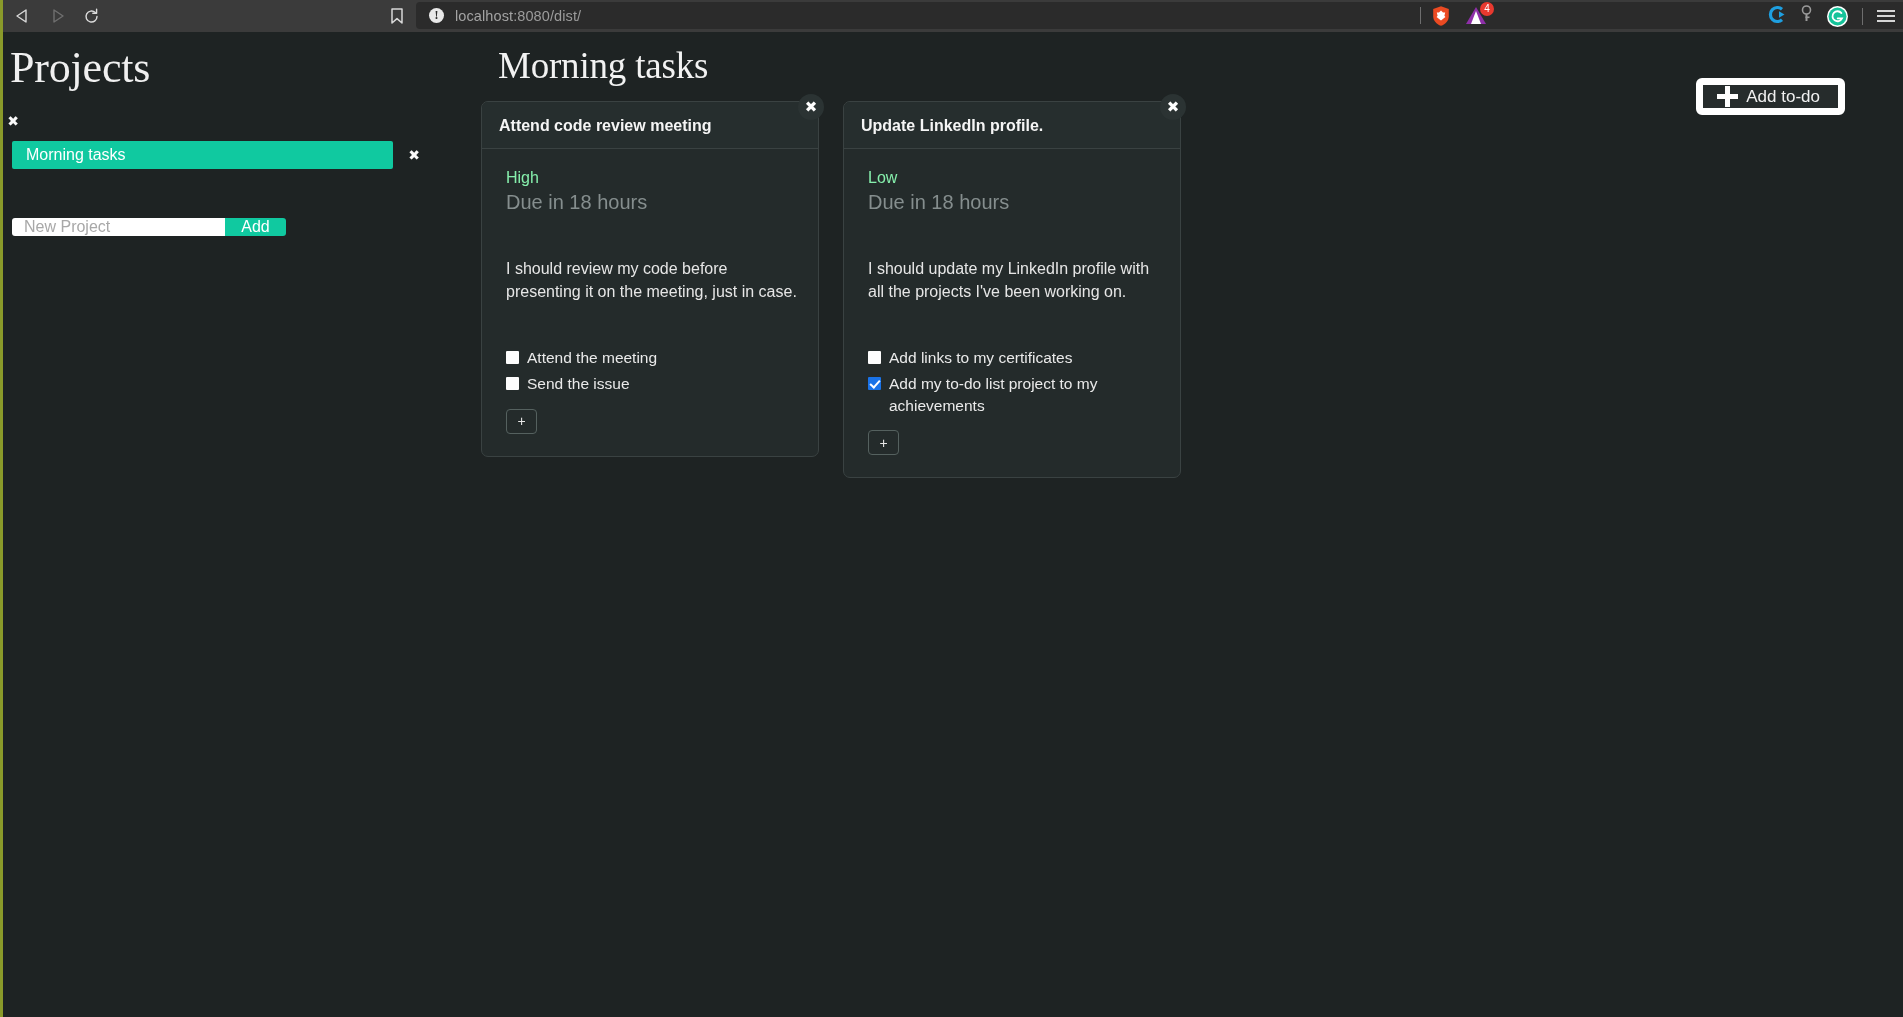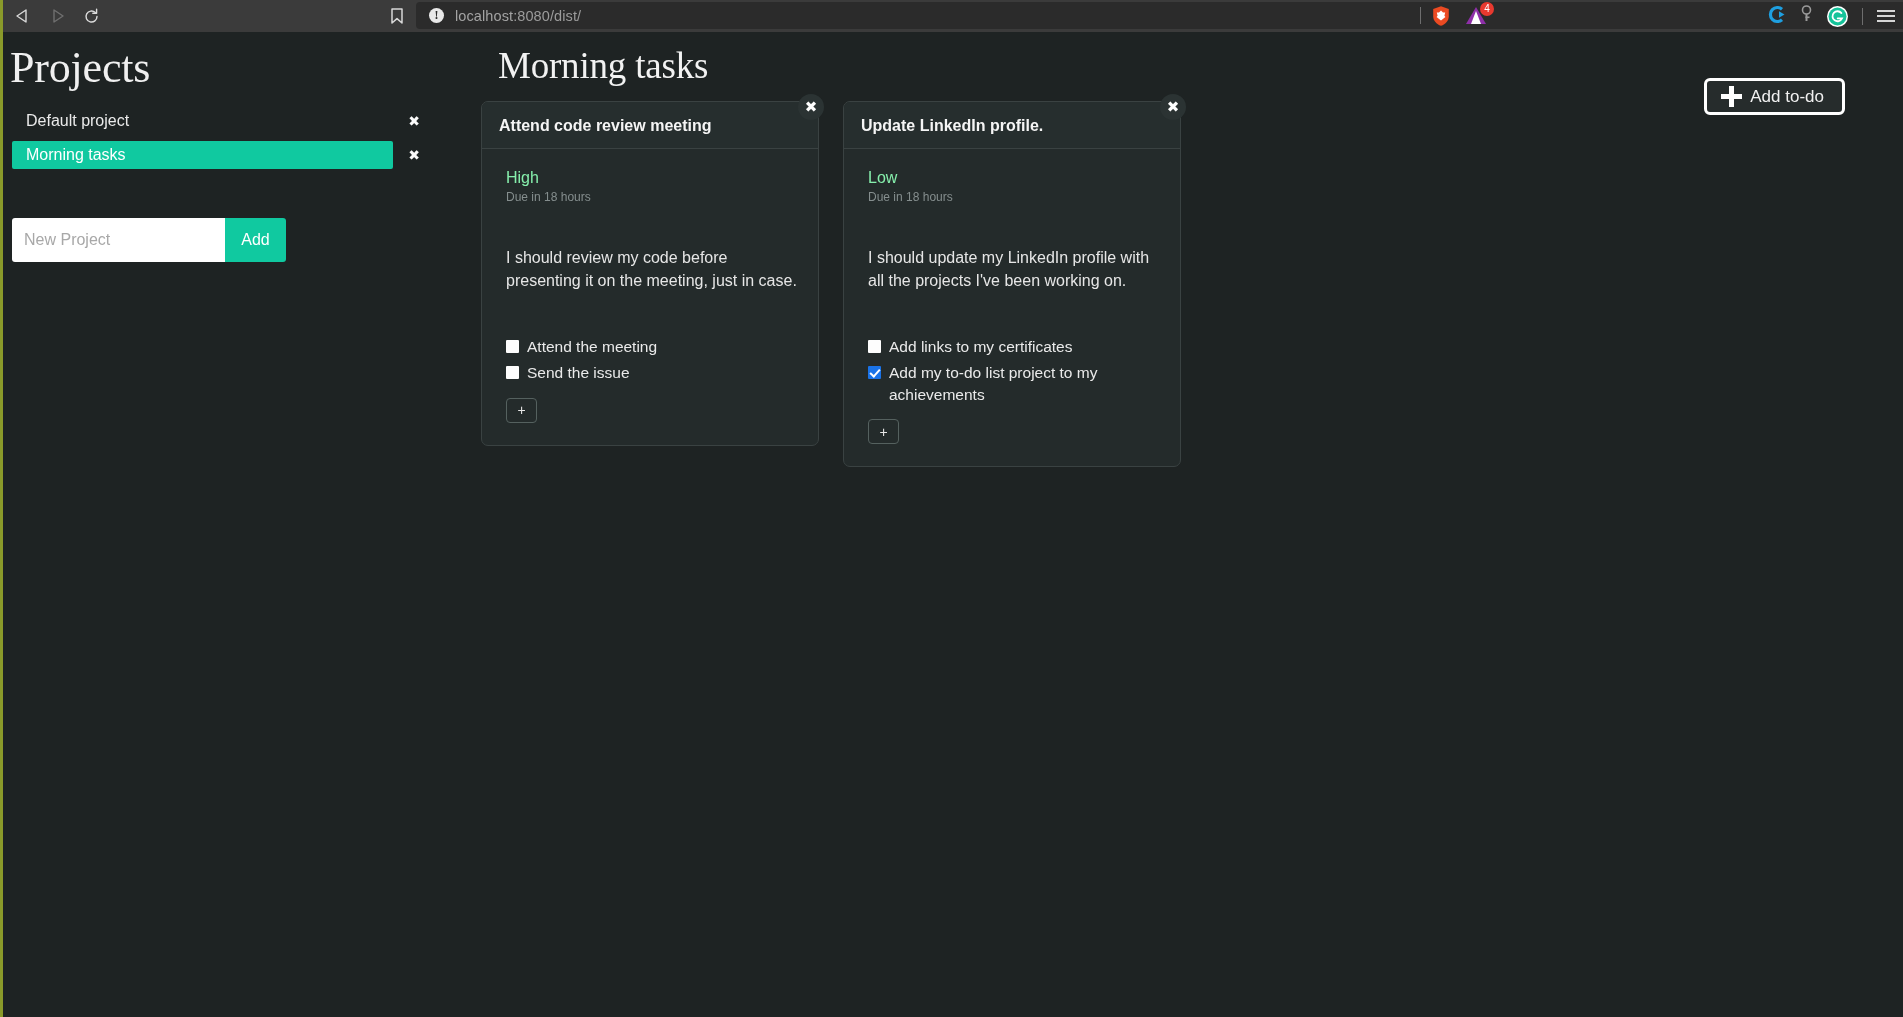--- a/index.html
+++ b/index.html
@@ -196,21 +196,21 @@
     font-weight: bold;
     margin-right: 18px;
     font-family: "DejaVu Sans", sans-serif;
   }
 
   #new-project-form {
     position: absolute;
     left: 12px; top: 186px;
     display: flex;
     align-items: stretch;
-    height: 44px;
+    height: 18px;
     border-radius: 3px;
     overflow: hidden;
   }
   #new-project-input {
     width: 213px;
     border: none;
     outline: none;
     background: #ffffff;
     color: #222;
     font-size: 16px;
@@ -245,21 +245,21 @@
     color: #f2f2f2;
     letter-spacing: -0.2px;
   }
 
   #add-todo-button {
     position: absolute;
     right: 58px; top: 46px;
     height: 37px;
     padding: 0 18px 0 14px;
     background: #262c2c;
-    border: 3px solid #ffffff;
+    border: 7px solid #ffffff;
     border-radius: 6px;
     color: #f0f0f0;
     font-size: 17px;
     display: flex;
     align-items: center;
     gap: 8px;
     cursor: pointer;
     font-family: "Liberation Sans", sans-serif;
   }
   .plus-icon {
@@ -317,21 +317,21 @@
     cursor: pointer;
     font-family: "DejaVu Sans", sans-serif;
   }
   .card-body { padding: 18px 20px 22px 24px; }
   .card-priority {
     font-size: 16px;
     color: #86efac;
     line-height: 1.35;
   }
   .card-due {
-    font-size: 12px;
+    font-size: 20px;
     color: #858e8e;
     line-height: 1.35;
   }
   .card-description {
     margin-top: 42px;
     font-size: 16px;
     color: #e6e6e6;
     line-height: 1.42;
   }
   .checklist { margin-top: 44px; }
@@ -461,21 +461,20 @@
 </div>
 
 <div id="page">
   <div id="page-left-accent"></div>
 
   <div id="sidebar">
     <h1 id="projects-title">Projects</h1>
 
     <div id="project-list">
       <div class="project-row">
-        <div class="project-name">Default project</div>
         <div class="project-delete">✖</div>
       </div>
       <div class="project-row selected">
         <div class="project-name">Morning tasks</div>
         <div class="project-delete">✖</div>
       </div>
     </div>
 
     <div id="new-project-form">
       <input id="new-project-input" type="text" placeholder="New Project" style="">

